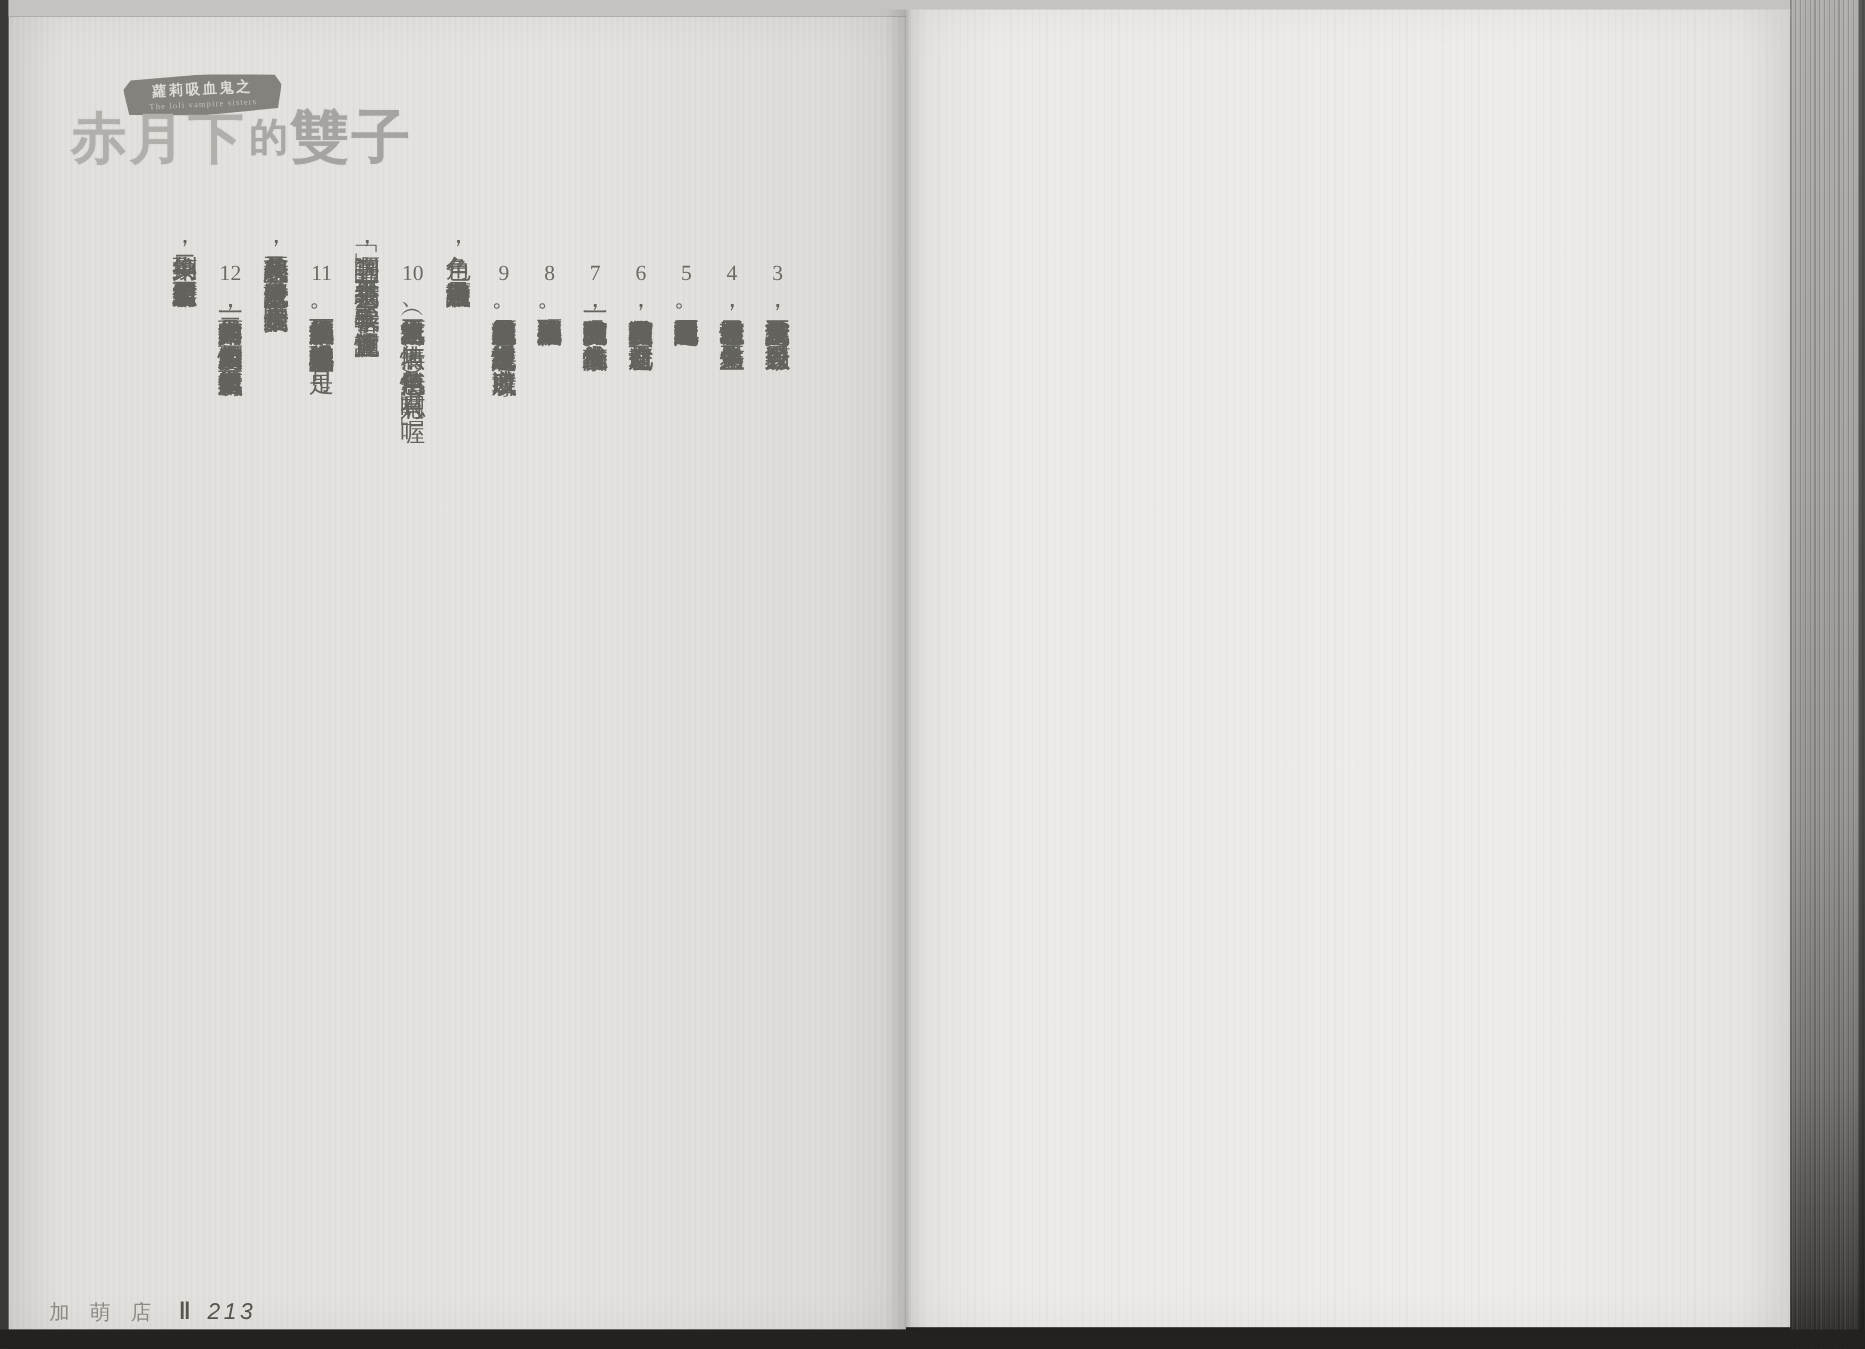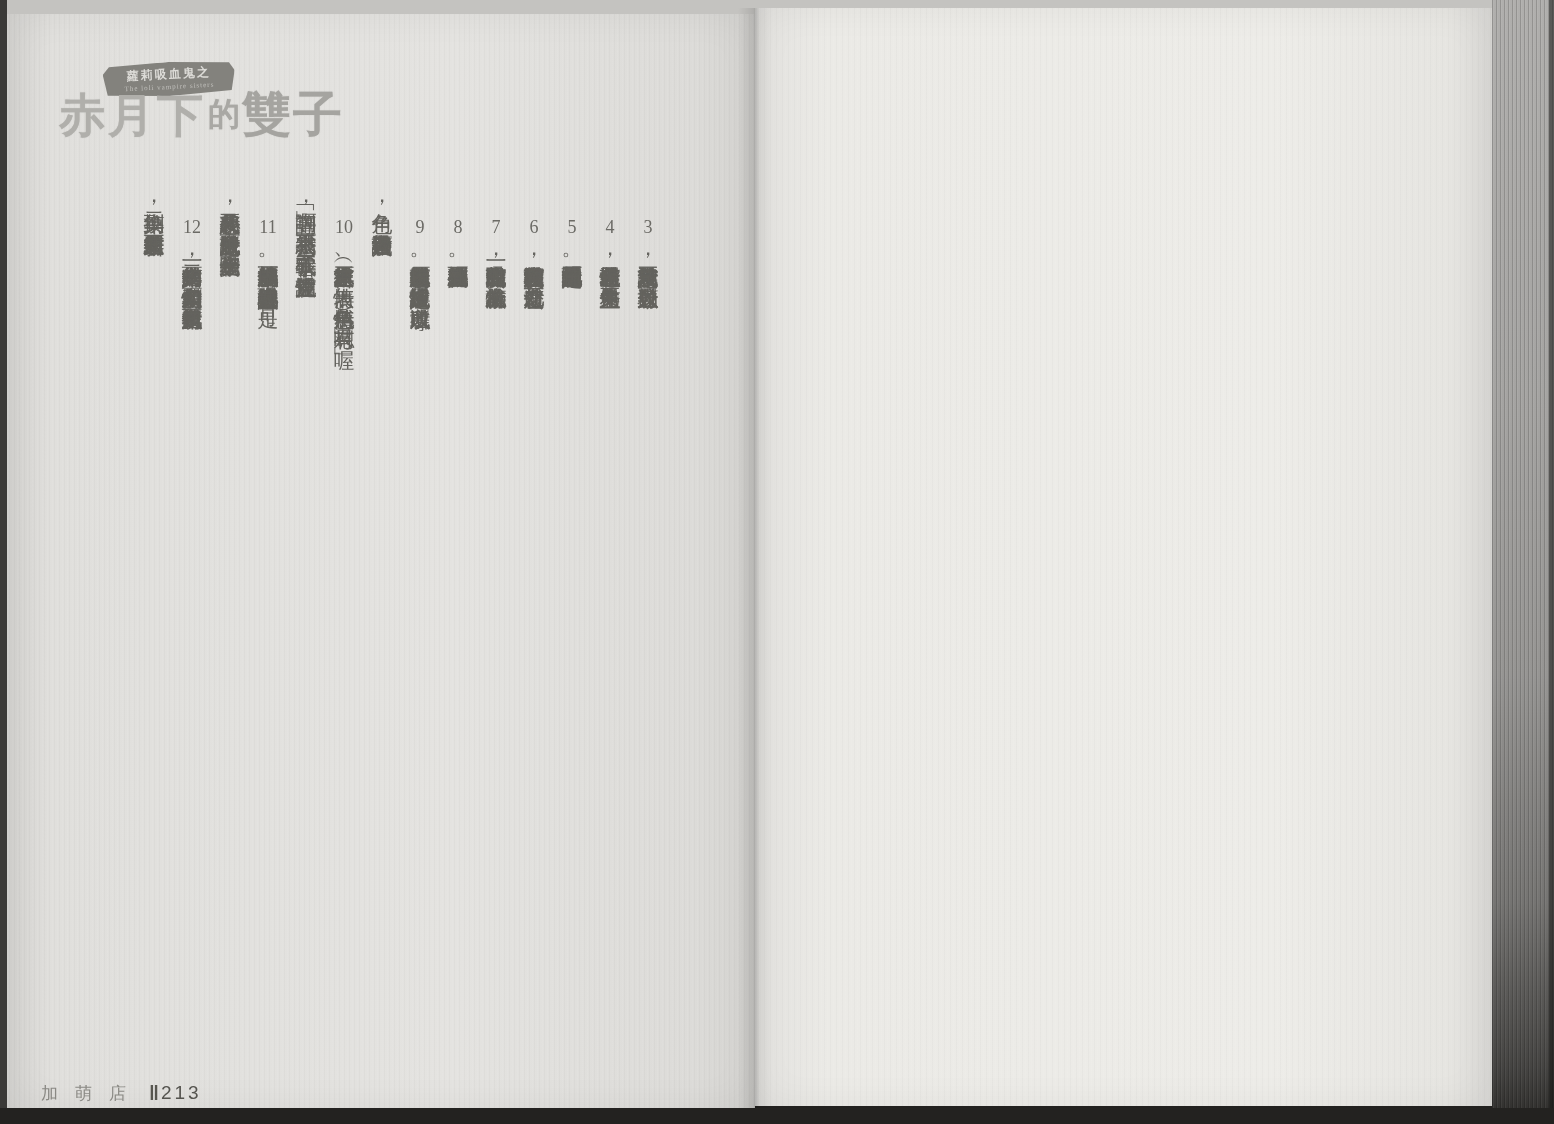--- a/index.html
+++ b/index.html
@@ -45,24 +45,24 @@
   .content-left{left:128px;top:183px;width:532px;height:900px;}
   .col{margin:0;padding:0;}
   .content-left .col{line-height:38px;}
   .col.flush{padding-top:0;}
   .col.numbered{padding-top:21px;}
   .num{text-combine-upright:all;font-size:18px;margin-bottom:14px;color:#6b6a65;
        font-family:"Liberation Serif","DejaVu Serif",serif;}
 
   
   .footer-left{position:absolute;left:34px;top:1068px;font-family:"Liberation Sans","DejaVu Sans",sans-serif;
-    color:#8a8984;font-size:17px;display:flex;}
+    color:#8a8984;font-size:17px;display:flex;align-items:center;}
   .shop{letter-spacing:17px;}
   .pagemark{color:#57564f;font-size:20px;margin-left:6px;font-weight:bold;}
-  .pageno{font-size:19px;letter-spacing:3px;color:#55544f;margin-left:2px;}
+  .pageno{font-style:italic;font-size:19px;letter-spacing:3px;color:#55544f;margin-left:14px;}
 </style>
 </head>
 <body>
 
 <div class="scan">
 
   <div class="top-band"></div>
 
   <div class="page page-left">
     <div class="logo">

